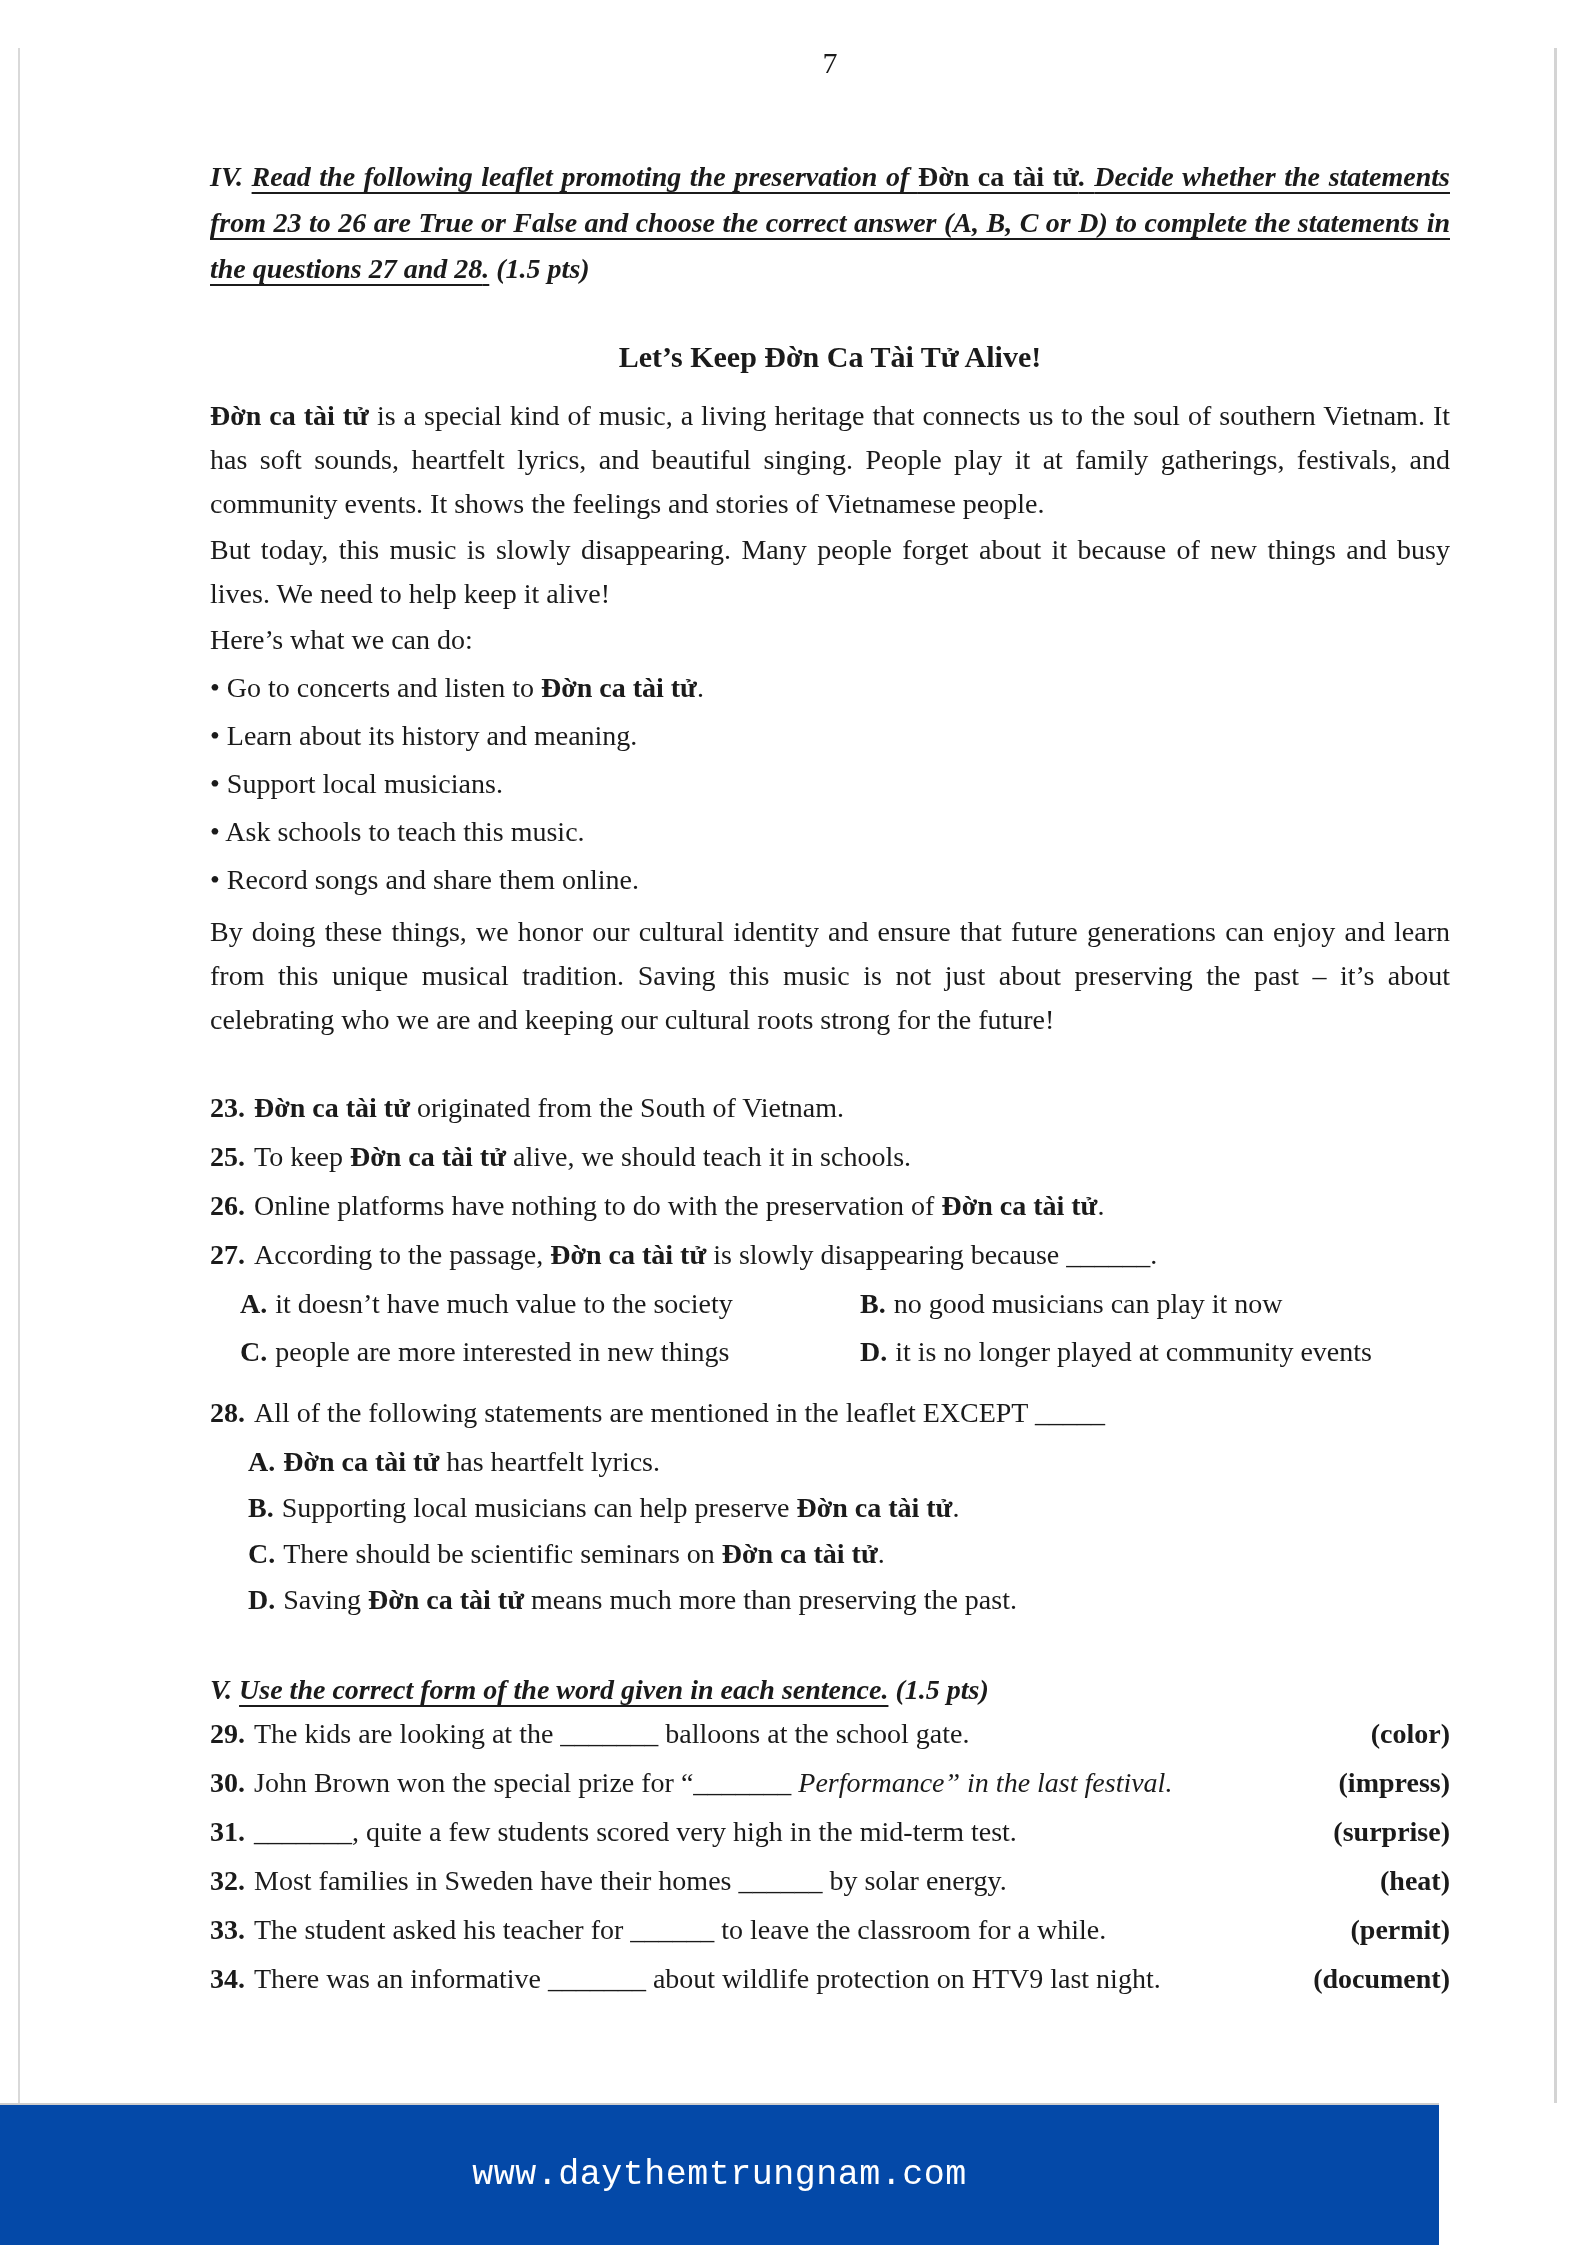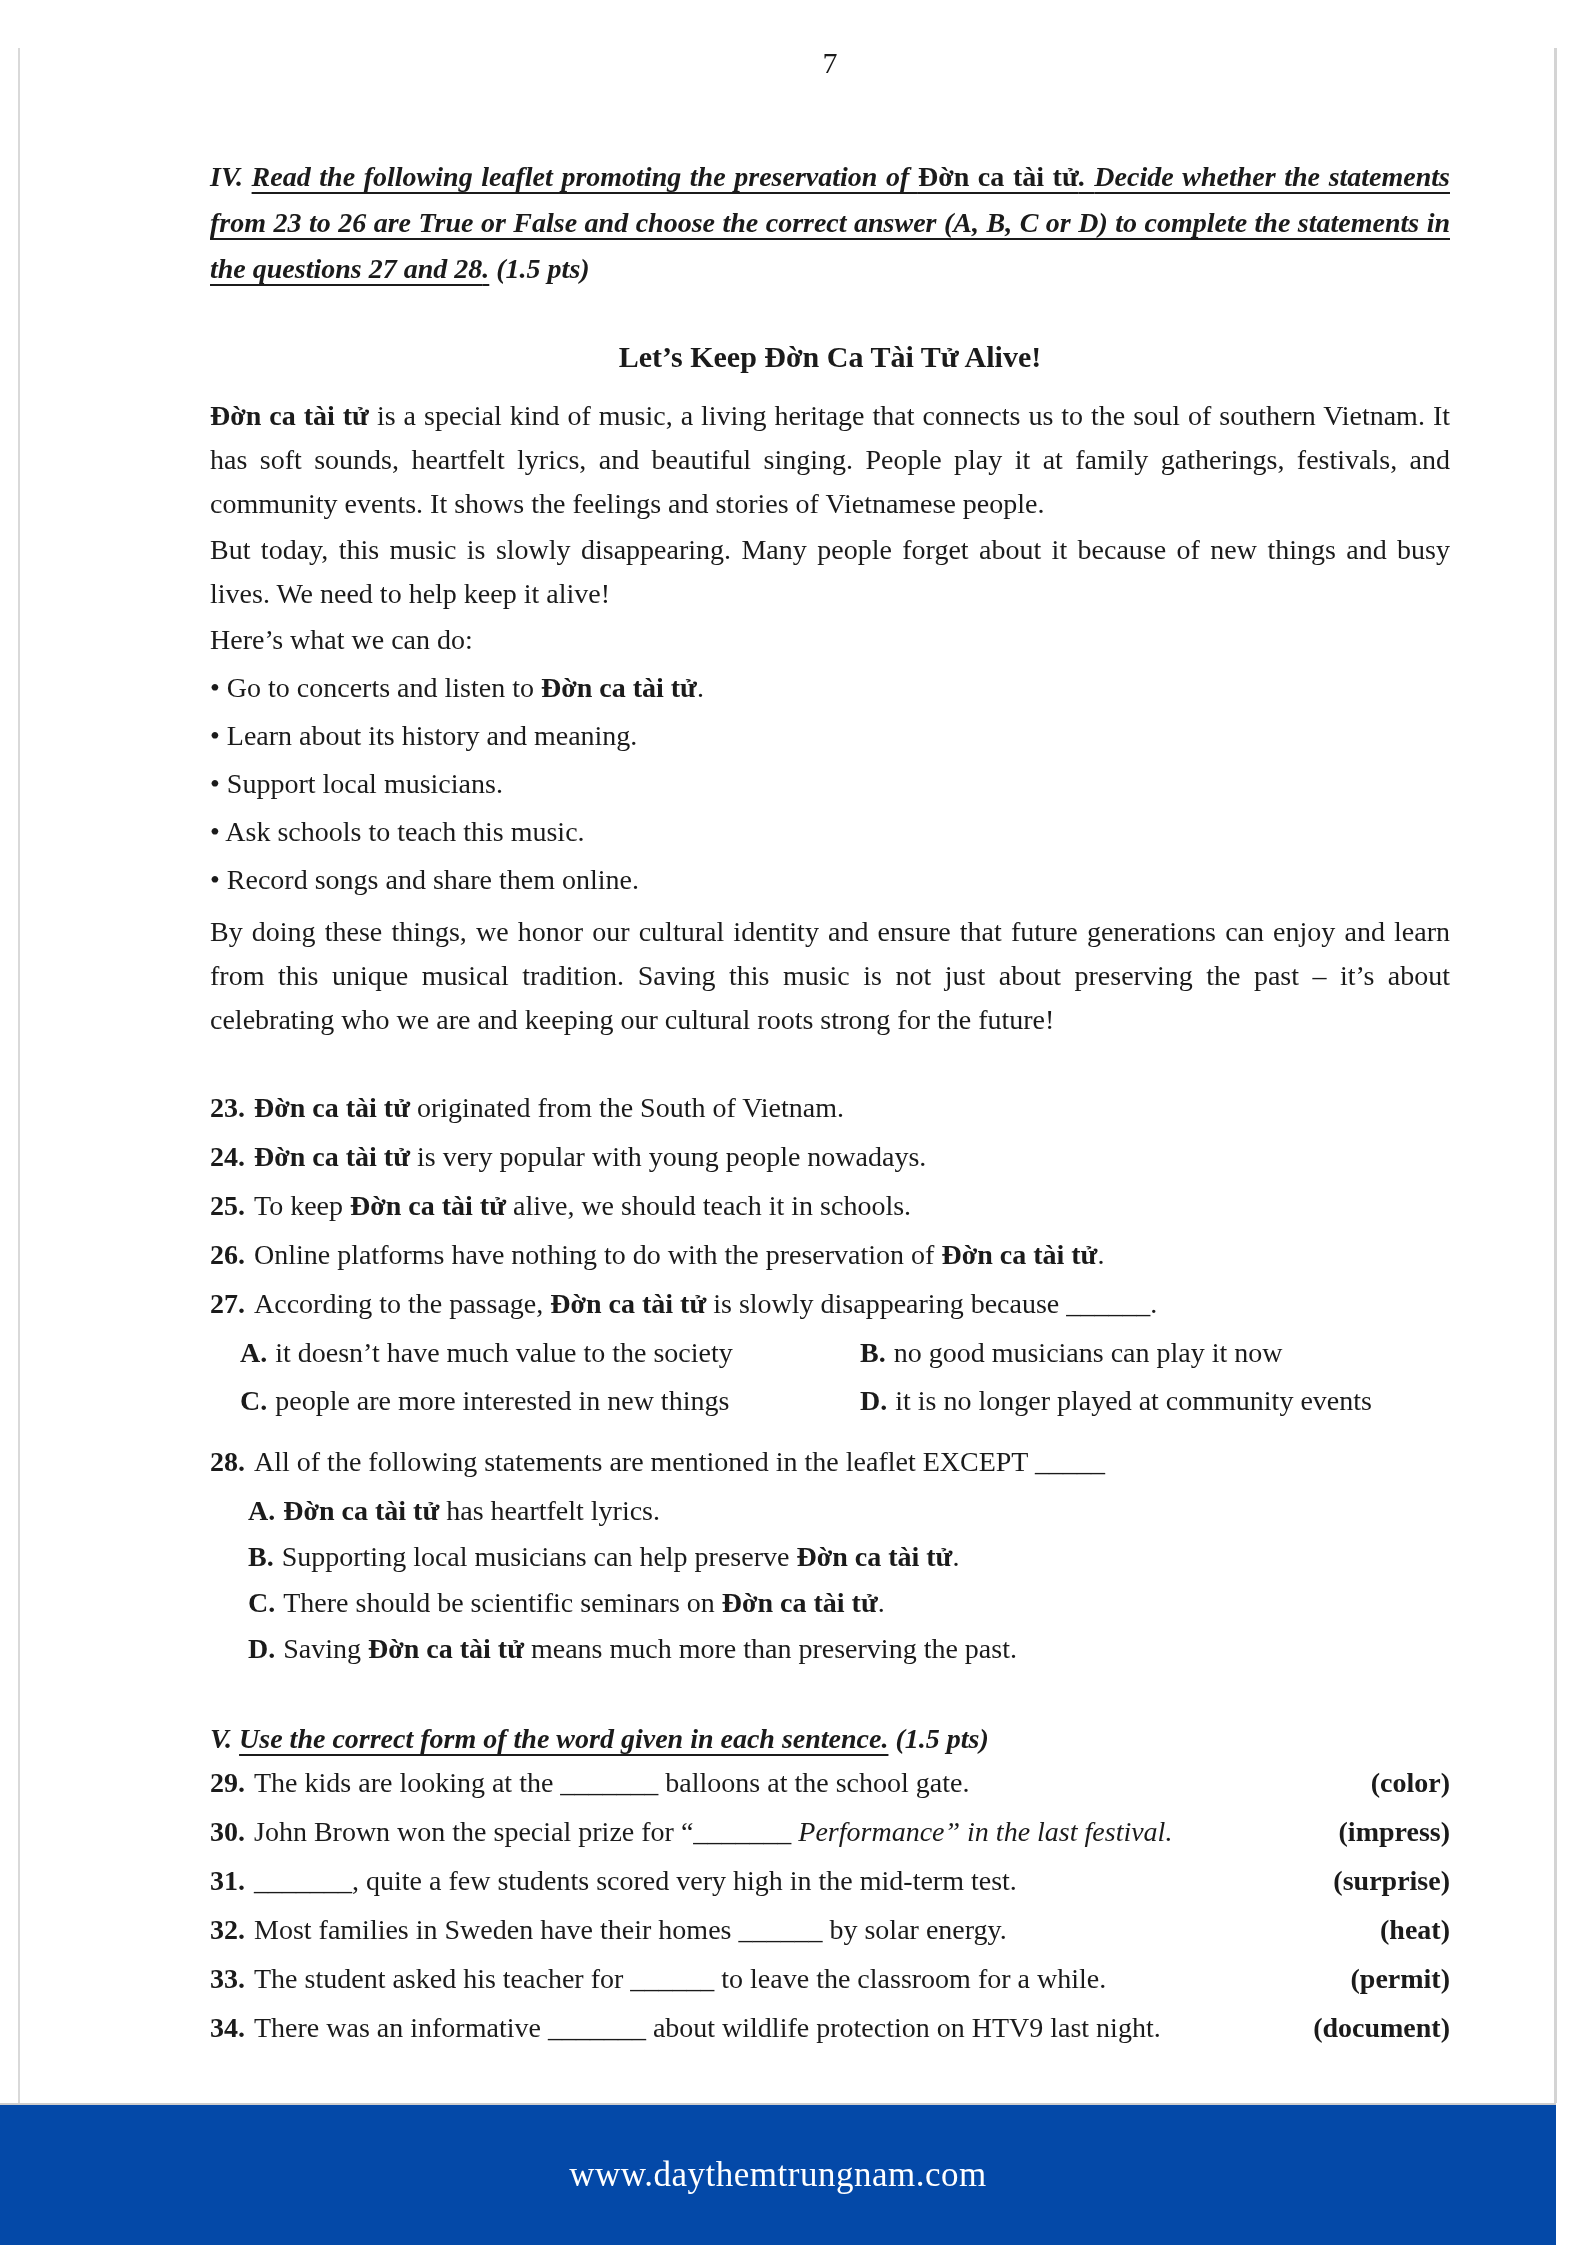--- a/index.html
+++ b/index.html
@@ -32,24 +32,24 @@
     row-gap:12px;font-size:28px;line-height:36px;margin-bottom:25px;
   }
   .optlist{margin-left:38px;font-size:28px;line-height:36px;}
   .optlist .optrow{margin-bottom:10px;}
   .ol{font-weight:700;margin-right:8px;}
   .wf{display:flex;font-size:28px;line-height:36px;margin:0 0 13px 0;}
   .wf-first{margin-top:6px;}
   .wf-body{flex:1 1 auto;white-space:nowrap;}
   .wf-hint{flex:0 0 160px;font-weight:700;text-align:right;}
   .footer{
-    position:absolute;left:0;bottom:0;width:1556px;height:142px;
+    position:absolute;left:0;bottom:0;width:1439px;height:142px;
     box-sizing:border-box;border-top:2px solid #cdcdcd;
     display:flex;align-items:center;justify-content:center;
-    font-family:Liberation Serif, serif;
+    font-family:Liberation Mono, monospace;
   }
   .footer span{color:#ffffff;font-size:35px;letter-spacing:0.5px;}
 </style>
 </head>
 <body style="color: rgb(27, 27, 27);">
 
 <div class="edge edge-left"></div>
 <div class="edge edge-right"></div>
 
 <div class="content">
@@ -67,23 +67,20 @@
   <p class="bullet"><span style="font-weight: 400; font-style: normal; text-decoration: none;">• Go to concerts and listen to </span><span style="font-weight: 700; font-style: normal; text-decoration: none;">Đờn ca tài tử</span><span style="font-weight: 400; font-style: normal; text-decoration: none;">.</span></p>
   <p class="bullet"><span style="font-weight: 400; font-style: normal; text-decoration: none;">• Learn about its history and meaning.</span></p>
   <p class="bullet"><span style="font-weight: 400; font-style: normal; text-decoration: none;">• Support local musicians.</span></p>
   <p class="bullet"><span style="font-weight: 400; font-style: normal; text-decoration: none;">• Ask schools to teach this music.</span></p>
   <p class="bullet"><span style="font-weight: 400; font-style: normal; text-decoration: none;">• Record songs and share them online.</span></p>
 
   <p class="para closing"><span style="font-weight: 400; font-style: normal; text-decoration: none;">By doing these things, we honor our cultural identity and ensure that future generations can enjoy and learn from this unique musical tradition. Saving this music is not just about preserving the past – it’s about celebrating who we are and keeping our cultural roots strong for the future!</span></p>
 
   <div class="q first-q">
     <span class="qn">23.</span><span class="qt"><span style="font-weight: 700; font-style: normal; text-decoration: none;">Đờn ca tài tử</span><span style="font-weight: 400; font-style: normal; text-decoration: none;"> originated from the South of Vietnam.</span></span>
-  </div>
-  <div class="q">
-    <span class="qn">24.</span><span class="qt"><span style="font-weight: 700; font-style: normal; text-decoration: none;">Đờn ca tài tử</span><span style="font-weight: 400; font-style: normal; text-decoration: none;"> is very popular with young people nowadays.</span></span>
   </div>
   <div class="q">
     <span class="qn">25.</span><span class="qt"><span style="font-weight: 400; font-style: normal; text-decoration: none;">To keep </span><span style="font-weight: 700; font-style: normal; text-decoration: none;">Đờn ca tài tử</span><span style="font-weight: 400; font-style: normal; text-decoration: none;"> alive, we should teach it in schools.</span></span>
   </div>
   <div class="q">
     <span class="qn">26.</span><span class="qt"><span style="font-weight: 400; font-style: normal; text-decoration: none;">Online platforms have nothing to do with the preservation of </span><span style="font-weight: 700; font-style: normal; text-decoration: none;">Đờn ca tài tử</span><span style="font-weight: 400; font-style: normal; text-decoration: none;">.</span></span>
   </div>
   <div class="q">
     <span class="qn">27.</span><span class="qt"><span style="font-weight: 400; font-style: normal; text-decoration: none;">According to the passage, </span><span style="font-weight: 700; font-style: normal; text-decoration: none;">Đờn ca tài tử</span><span style="font-weight: 400; font-style: normal; text-decoration: none;"> is slowly disappearing because ______.</span></span>
   </div>

